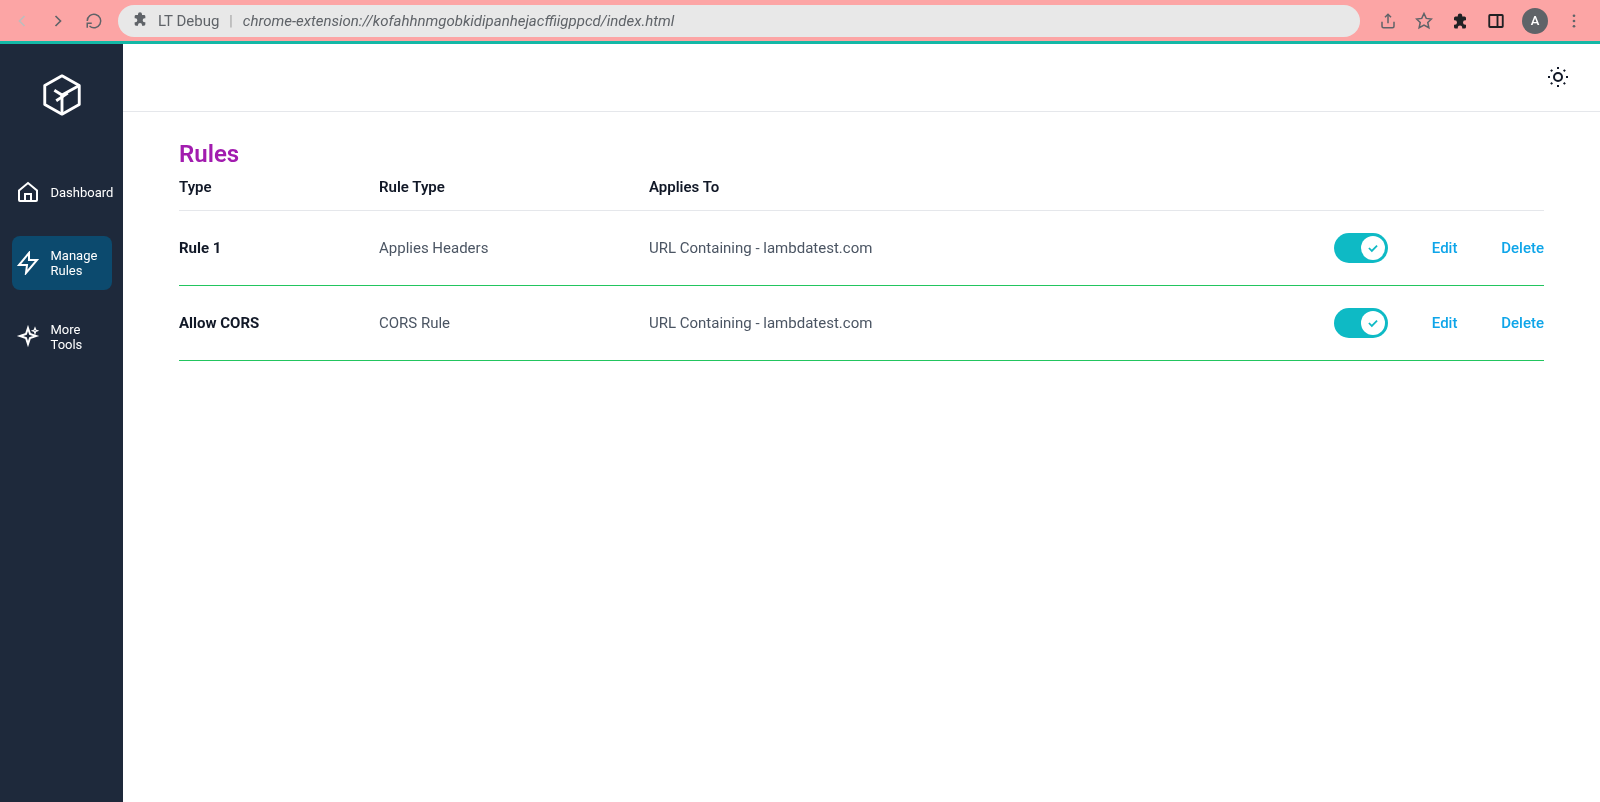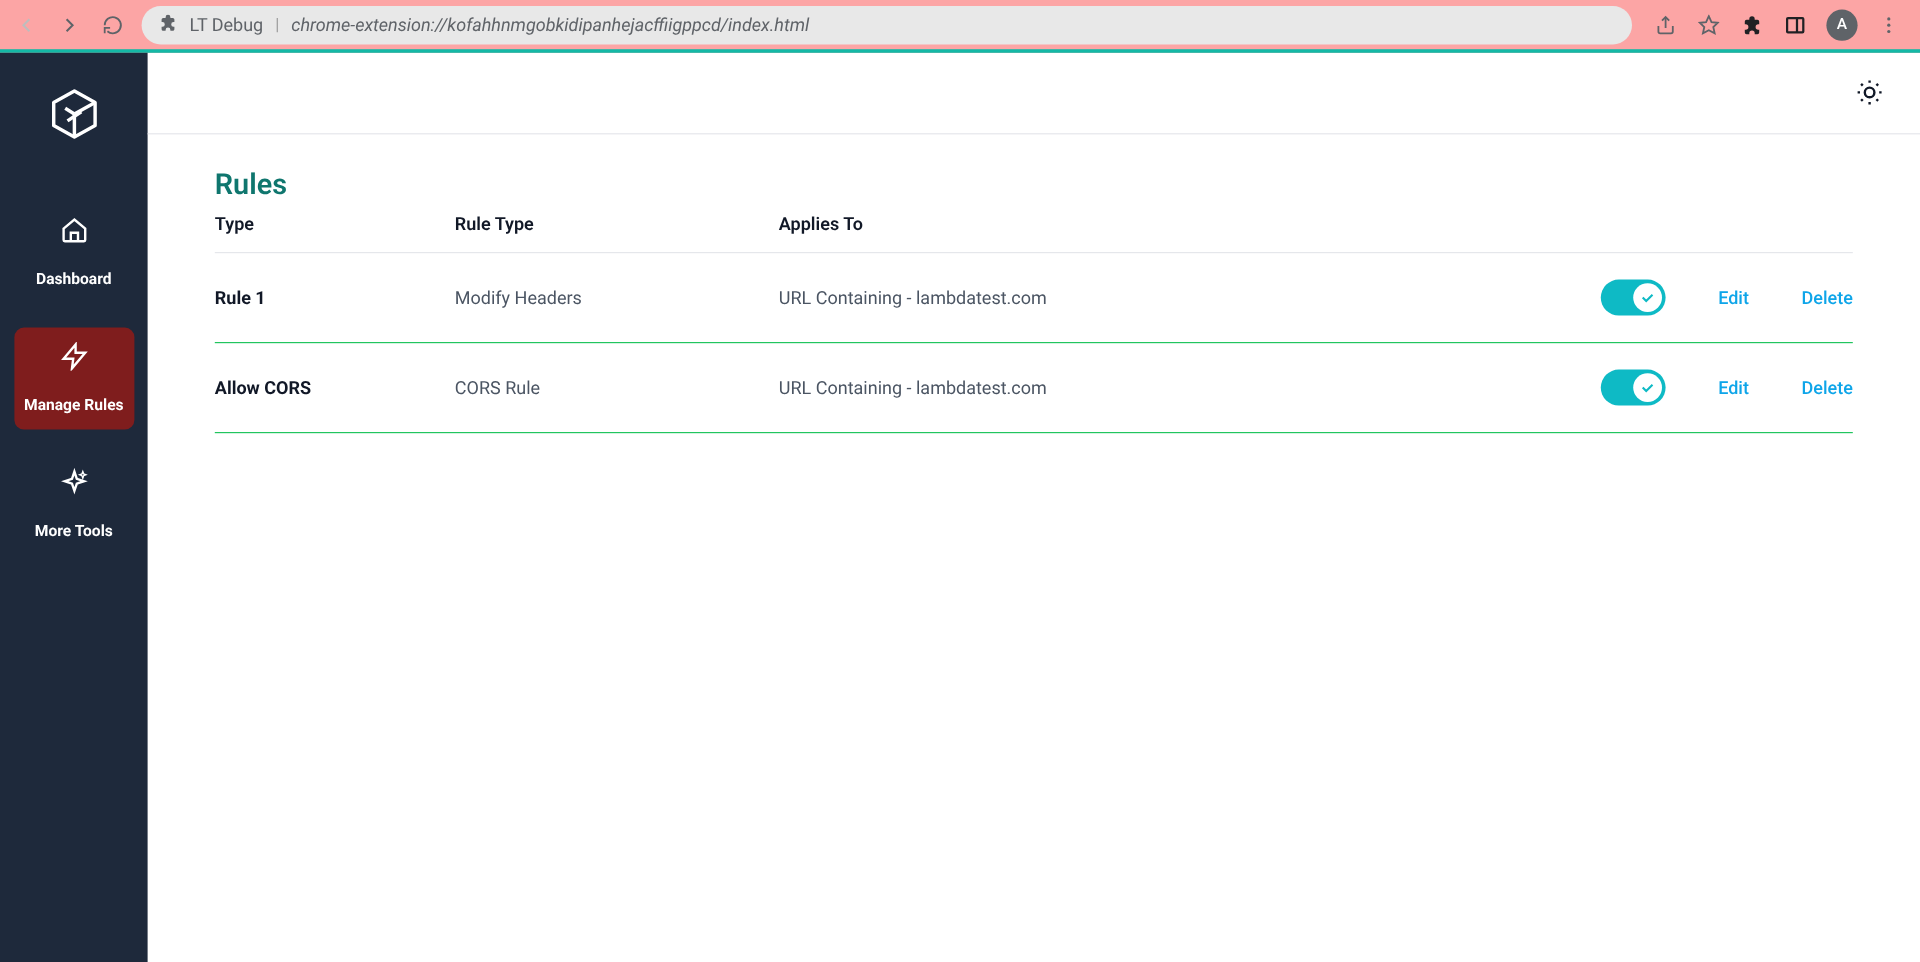--- a/index.html
+++ b/index.html
@@ -55,39 +55,39 @@
       color: #fff;
       display: flex;
       flex-direction: column;
       align-items: center;
       padding-top: 28px;
     }
     .logo { width: 46px; height: 46px; margin-bottom: 50px; color:#fff; }
     .side-nav { display: flex; flex-direction: column; gap: 20px; width: 100%; align-items: center; }
     .side-item {
       width: 100px; padding: 12px 4px;
-      display: flex; flex-direction: column; align-items: center; gap: 22px;
+      display: flex; flex-direction: row; align-items: center; gap: 11px;
       border-radius: 8px; cursor: pointer;
-      font-size: 13px; font-weight: 700; color: #fff;
-    }
-    .side-item.active { background: #7f1d1d; }
+      font-size: 13px; font-weight: 400; color: #fff;
+    }
+    .side-item.active { background: #0c4a6e; }
     .side-icon { width: 24px; height: 24px; }
 
     
     .main { flex: 1; display: flex; flex-direction: column; }
     .top-strip {
       height: 68px;
       border-bottom: 1px solid #e5e7eb;
       display: flex; align-items: center; justify-content: flex-end;
       padding: 0 28px;
     }
     .theme-btn { width:26px; height:26px; color:#111827; cursor:pointer; }
 
     .content { padding: 28px 56px; }
-    .page-title { font-size: 24px; font-weight: 600; color: #0f766e; margin-bottom: 10px; }
+    .page-title { font-size: 24px; font-weight: 600; color: #a21caf; margin-bottom: 10px; }
     .page-desc { font-size: 15px; color: #6b7280; margin-bottom: 50px; }
 
     .rules-table { width: 100%; }
     .thead {
       display: grid;
       grid-template-columns: 200px 270px 1fr 210px;
       padding: 0 0 14px 0;
       border-bottom: 1px solid #e5e7eb;
     }
     .th { font-size: 15px; font-weight: 600; color: #111827; }
@@ -244,21 +244,21 @@
       <div class="rules-table">
         <div class="thead">
           <div class="th">Type</div>
           <div class="th">Rule Type</div>
           <div class="th">Applies To</div>
           <div></div>
         </div>
 
         <div class="trow">
           <div class="td-name">Rule 1</div>
-          <div class="td">Modify Headers</div>
+          <div class="td">Applies Headers</div>
           <div class="td">URL Containing - lambdatest.com</div>
           <div class="td-actions">
             <div class="toggle">
               <div class="toggle-knob">
                 <svg viewBox="0 0 24 24" width="14" height="14" fill="none" stroke="currentColor" stroke-width="3">
                     <polyline points="5 12 10 17 19 8"></polyline>
                   </svg>
               </div>
             </div>
             <span class="link-btn">Edit</span>

